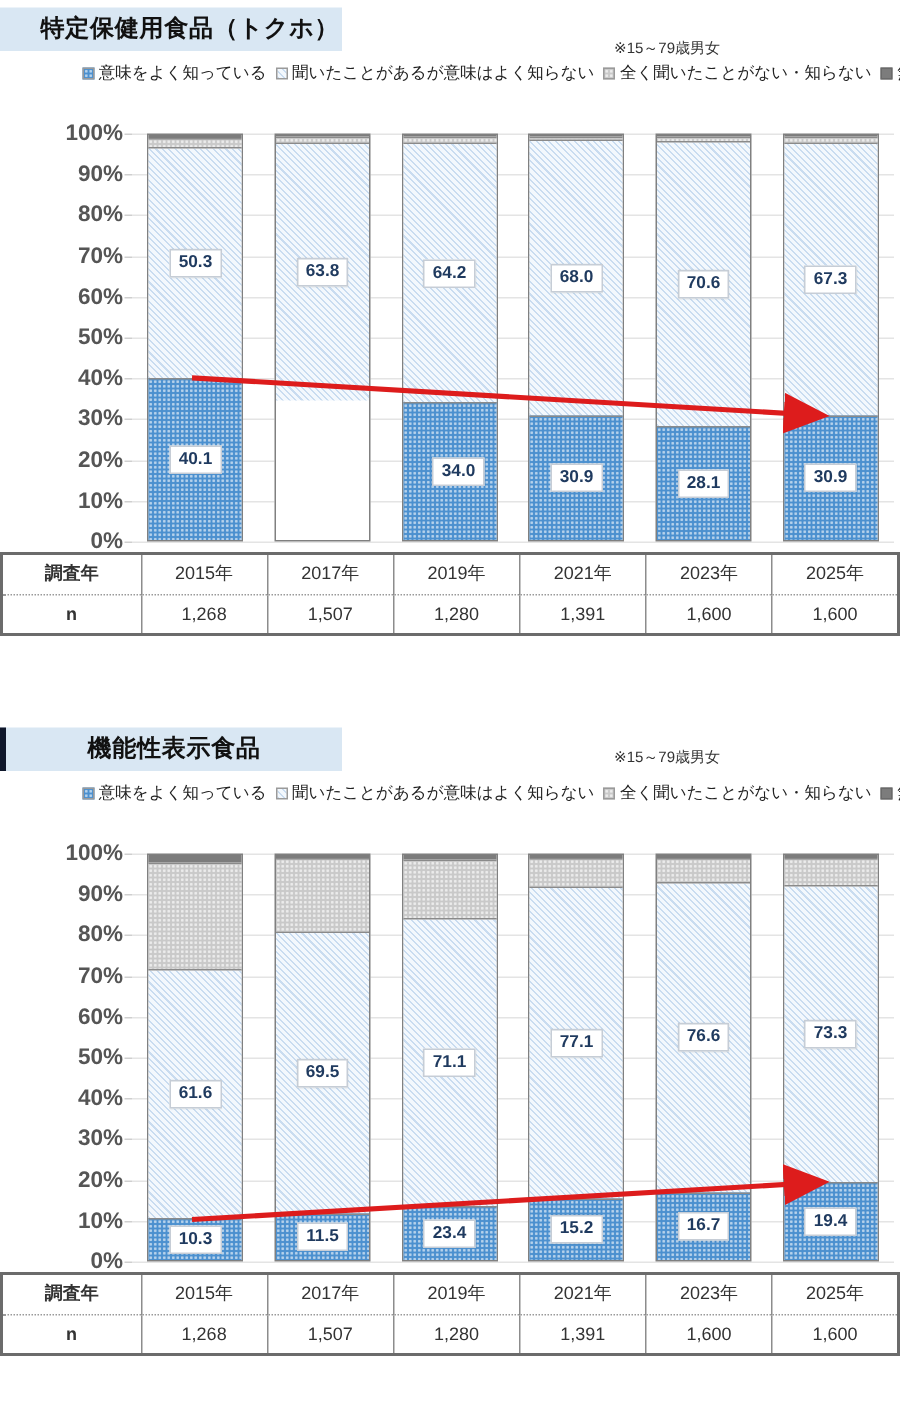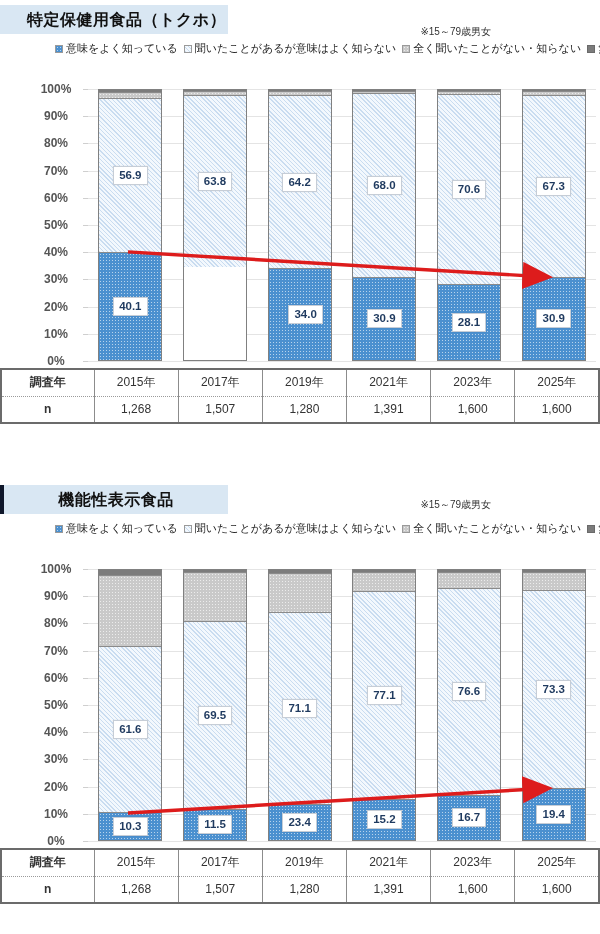--- a/index.html
+++ b/index.html
@@ -7,21 +7,21 @@
               font-family:"Liberation Sans","DejaVu Sans",sans-serif; }
   .section { position:absolute; left:0; width:492px; }
   #section-0 { top:0; height:480px; }
   #section-1 { top:480px; height:454px; }
 
   .title-box { position:absolute; top:5px; left:0; width:228px; height:29px;
                background:#d9e7f3; color:#111; font-size:16px; font-weight:bold;
                line-height:29px; letter-spacing:.5px; }
   #section-0 .title-box { padding-left:27px; }
   #section-1 .title-box { text-align:center; border-left:4px solid #0f172a; }
-  .note { position:absolute; right:1px; font-size:10px; color:#333; }
+  .note { position:absolute; right:12px; font-size:10px; color:#333; }
   #section-0 .note { top:25px; }
   #section-1 .note { top:18px; }
 
   .legend { position:absolute; top:41px; left:86px; width:514px; display:flex;
             justify-content:center; align-items:center; column-gap:6px;
             font-size:11px; color:#222; white-space:nowrap; }
   .legend-item { display:flex; align-items:center; }
   .sw { width:8px; height:8px; display:inline-block; margin-right:3px; flex:none;
         border:1px solid #9a9a9a; }
   .sw.blue-dots, .seg.blue-dots {
@@ -33,22 +33,22 @@
   .sw.gray-dots, .seg.gray-dots {
       background-color:#c9c9c9;
       background-image:radial-gradient(circle, rgba(255,255,255,.65) .8px, transparent 1px);
       background-size:3px 3px; }
   .sw.dark-solid, .seg.dark-solid { background:#7c7c7c; border-color:#6a6a6a; }
 
   .chart { position:absolute; top:85px; left:0; width:600px; height:283px; }
   .plot-area { position:absolute; left:88px; top:4px; width:508px; height:272px; }
   .gridline { position:absolute; left:0; width:100%; height:1px; background:#e4e4e4; z-index:1; }
   .tick { position:absolute; left:-5px; width:5px; height:1px; background:#cfcfcf; }
-  .ylabel { position:absolute; left:-58px; width:52px; text-align:center;
-            font-size:12px; font-weight:bold; color:#555; transform:translateY(-50%); }
+  .ylabel { position:absolute; left:-58px; width:52px; text-align:right;
+            font-size:15px; font-weight:bold; color:#555; transform:translateY(-50%); }
   .bars-row { position:absolute; inset:0; display:flex; z-index:2; }
   .slot { position:relative; flex:1 1 0; height:100%; }
   .bar { position:absolute; left:50%; transform:translateX(-50%); bottom:0; top:0;
          width:64px; display:flex; flex-direction:column;
          border:1px solid #808080; background:#fff; }
   .seg { position:relative; width:100%; display:flex; align-items:center; justify-content:center; }
   .seg + .seg { border-top:1px solid #8a8a8a; }
   .bar-label { background:#ffffff; border:1px solid #c6cdd6; padding:0 5px;
                font-size:11.5px; font-weight:bold; color:#1f3a5f; line-height:17px;
                z-index:3; box-shadow:0 0 1px rgba(0,0,0,.15); }
@@ -125,21 +125,21 @@
           <div class="gridline" style="top: 100%;"></div>
           <div class="tick" style="top: 100%;"></div>
           <div class="ylabel" style="top: 100%;">0%</div>
         </div>
       <div class="bars-row">
           <div class="slot">
             <div class="bar">
               <div class="seg dark-solid" style="height: 0.7%;"></div>
               <div class="seg gray-dots" style="height: 2.3%;"></div>
               <div class="seg light-hatch" style="height: 56.9%;">
-                <span class="bar-label">56.9</span>
+                <span class="bar-label">50.3</span>
               </div>
               <div class="seg blue-dots" style="height: 40.1%;">
                 <span class="bar-label">40.1</span>
               </div>
             </div>
           </div>
           <div class="slot">
             <div class="bar">
               <div class="seg dark-solid" style="height: 0.5%;"></div>
               <div class="seg gray-dots" style="height: 1.3%;"></div>

